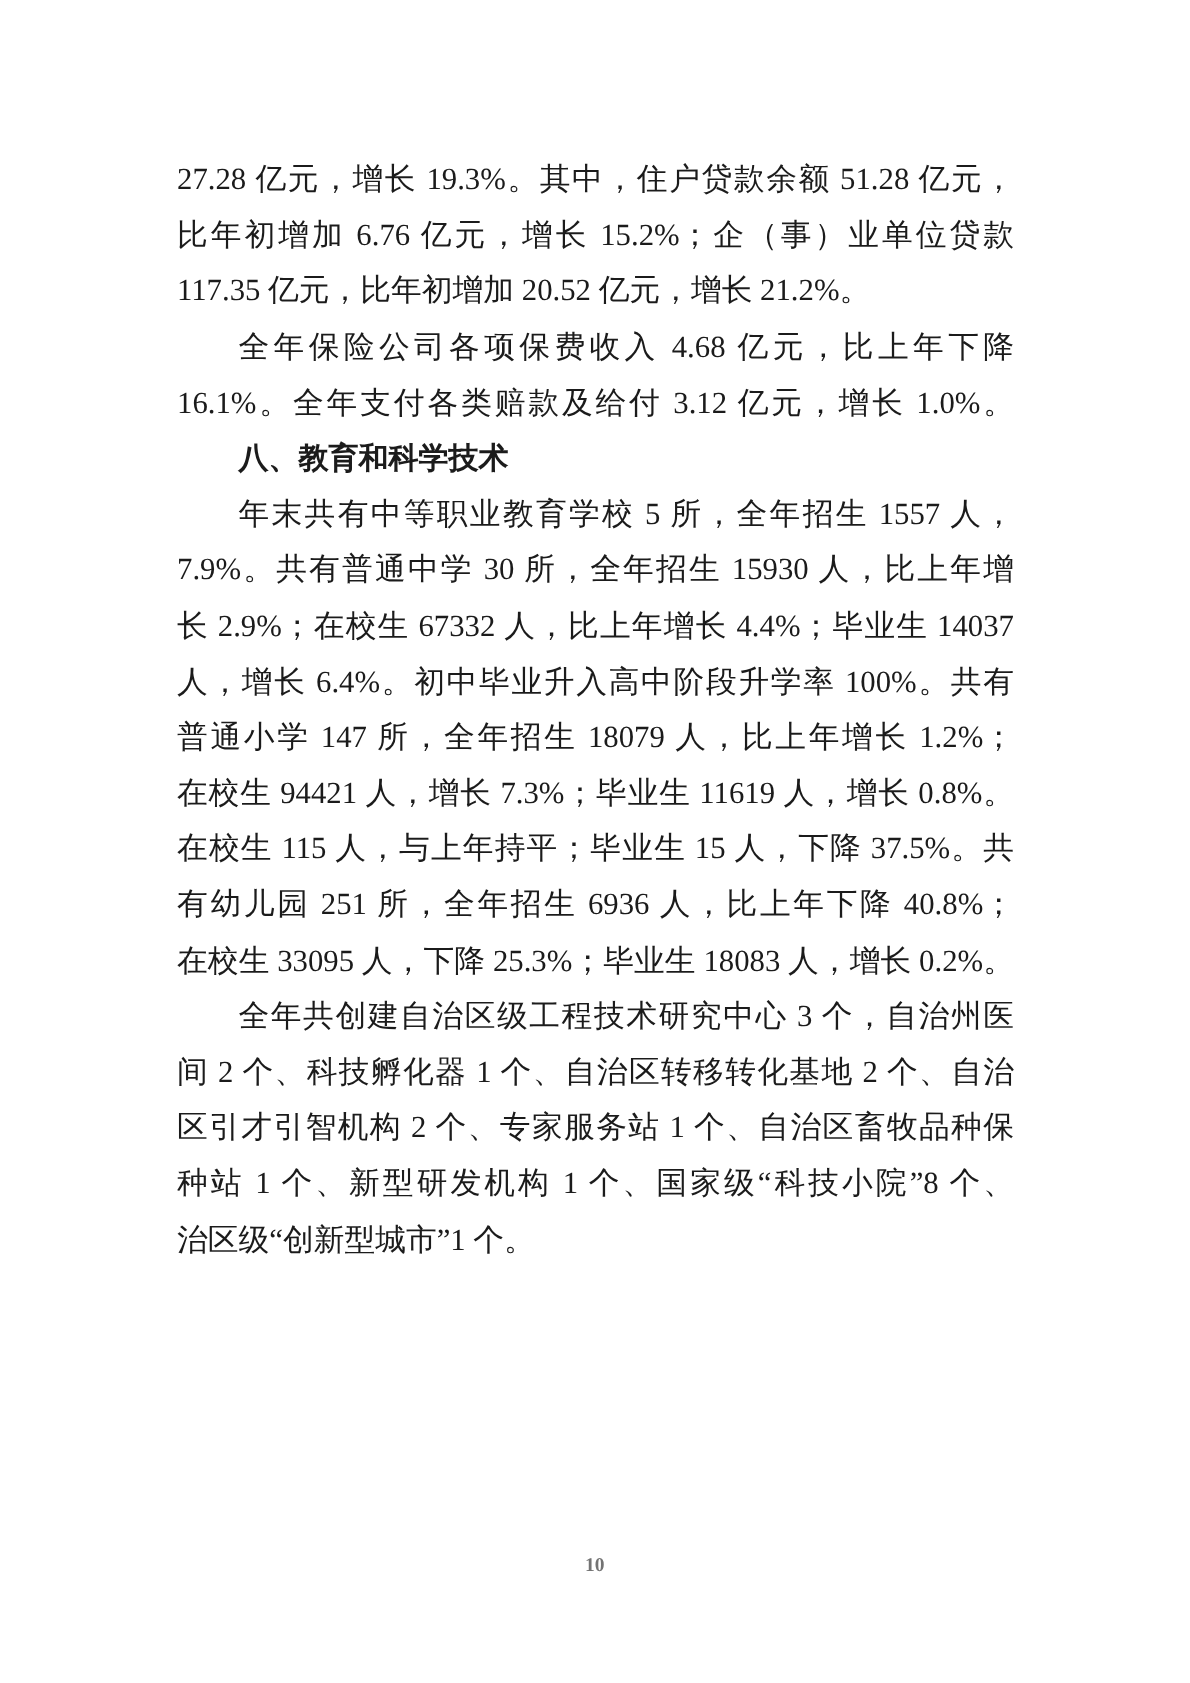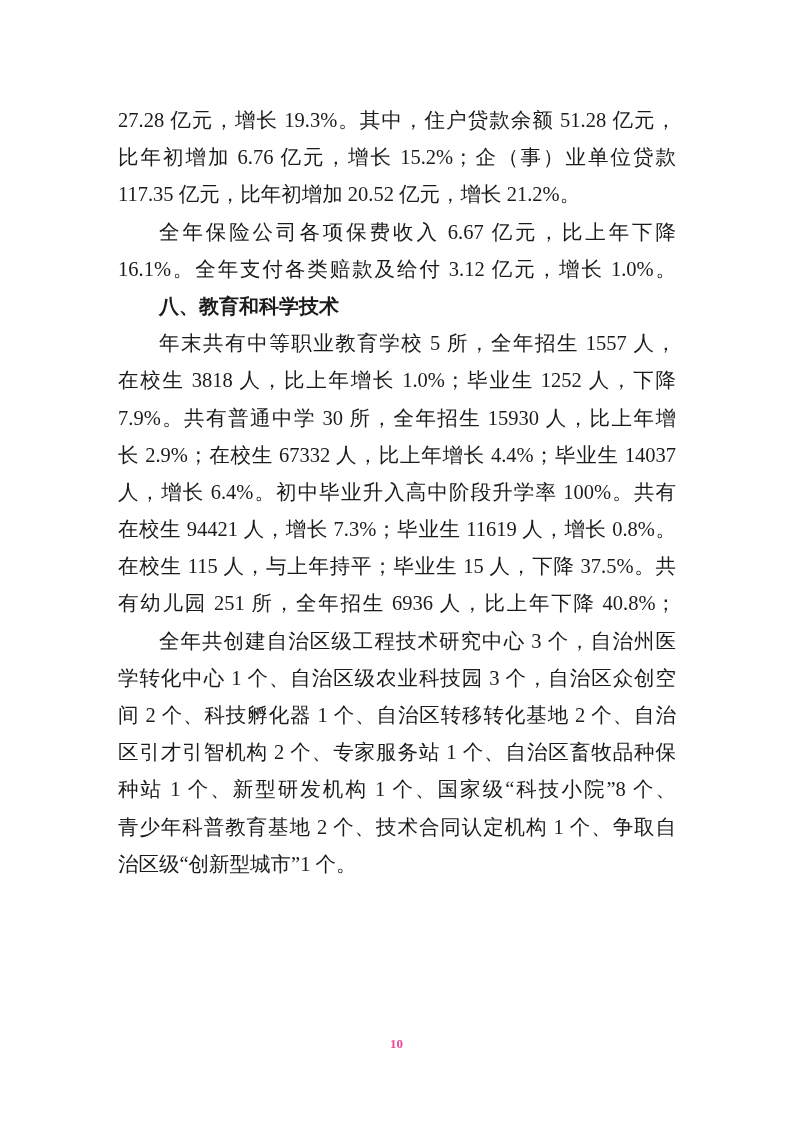--- a/index.html
+++ b/index.html
@@ -43,65 +43,64 @@
   .footer {
     position: absolute;
     left: 0; top: 1034px;
     width: 793px;
     text-align: center;
   }
   .page-number {
     font-size: 13px;
     font-weight: bold;
     font-family: "Liberation Serif", "DejaVu Serif", serif;
-    color: #ec4899;
+    color: #737373;
   }
 </style>
 </head>
 <body>
 
 <div class="page">
   <div class="text-body">
 
     <section class="para">
       <div class="line jl">27.28 亿元，增长 19.3%。其中，住户贷款余额 51.28 亿元，</div>
       <div class="line jl">比年初增加 6.76 亿元，增长 15.2%；企（事）业单位贷款</div>
       <div class="line">117.35 亿元，比年初增加 20.52 亿元，增长 21.2%。</div>
     </section>
 
     <section class="para">
-      <div class="line jl indent">全年保险公司各项保费收入 6.67 亿元，比上年下降</div>
+      <div class="line jl indent">全年保险公司各项保费收入 4.68 亿元，比上年下降</div>
       <div class="line jl">16.1%。全年支付各类赔款及给付 3.12 亿元，增长 1.0%。</div>
     </section>
 
     <section class="para">
       <h2 class="line heading indent">八、教育和科学技术</h2>
     </section>
 
     <section class="para">
       <div class="line jl indent">年末共有中等职业教育学校 5 所，全年招生 1557 人，</div>
-      <div class="line jl">在校生 3818 人，比上年增长 1.0%；毕业生 1252 人，下降</div>
       <div class="line jl">7.9%。共有普通中学 30 所，全年招生 15930 人，比上年增</div>
       <div class="line jl">长 2.9%；在校生 67332 人，比上年增长 4.4%；毕业生 14037</div>
       <div class="line jl">人，增长 6.4%。初中毕业升入高中阶段升学率 100%。共有</div>
+      <div class="line jl">普通小学 147 所，全年招生 18079 人，比上年增长 1.2%；</div>
       <div class="line jl">在校生 94421 人，增长 7.3%；毕业生 11619 人，增长 0.8%。</div>
     </section>
 
     <section class="para">
       <div class="line jl">在校生 115 人，与上年持平；毕业生 15 人，下降 37.5%。共</div>
       <div class="line jl">有幼儿园 251 所，全年招生 6936 人，比上年下降 40.8%；</div>
+      <div class="line jl">在校生 33095 人，下降 25.3%；毕业生 18083 人，增长 0.2%。</div>
     </section>
 
     <section class="para">
       <div class="line jl indent">全年共创建自治区级工程技术研究中心 3 个，自治州医</div>
-      <div class="line jl">学转化中心 1 个、自治区级农业科技园 3 个，自治区众创空</div>
       <div class="line jl">间 2 个、科技孵化器 1 个、自治区转移转化基地 2 个、自治</div>
       <div class="line jl">区引才引智机构 2 个、专家服务站 1 个、自治区畜牧品种保</div>
       <div class="line jl">种站 1 个、新型研发机构 1 个、国家级“科技小院”8 个、</div>
-      <div class="line jl">青少年科普教育基地 2 个、技术合同认定机构 1 个、争取自</div>
       <div class="line">治区级“创新型城市”1 个。</div>
     </section>
 
   </div>
 
   <div class="footer">
     <span class="page-number">10</span>
   </div>
 </div>
 

